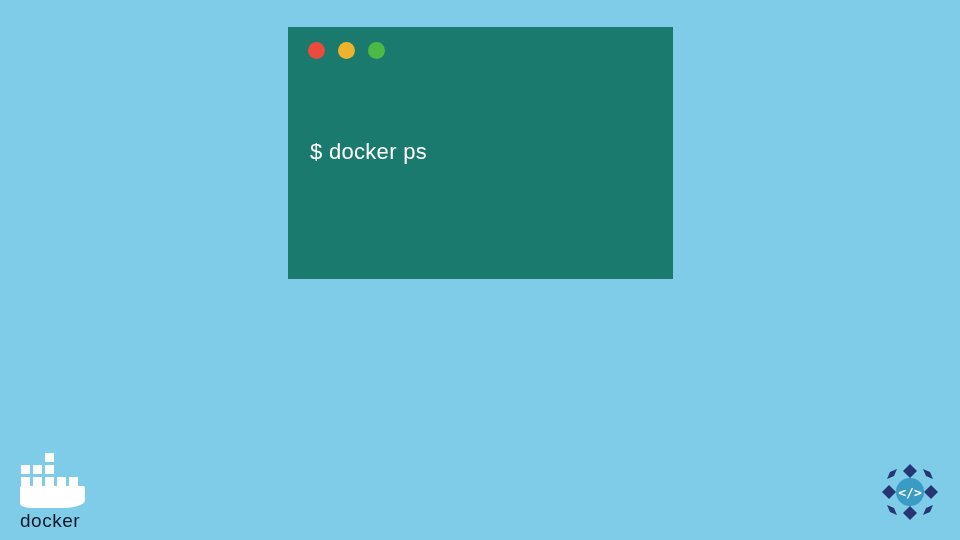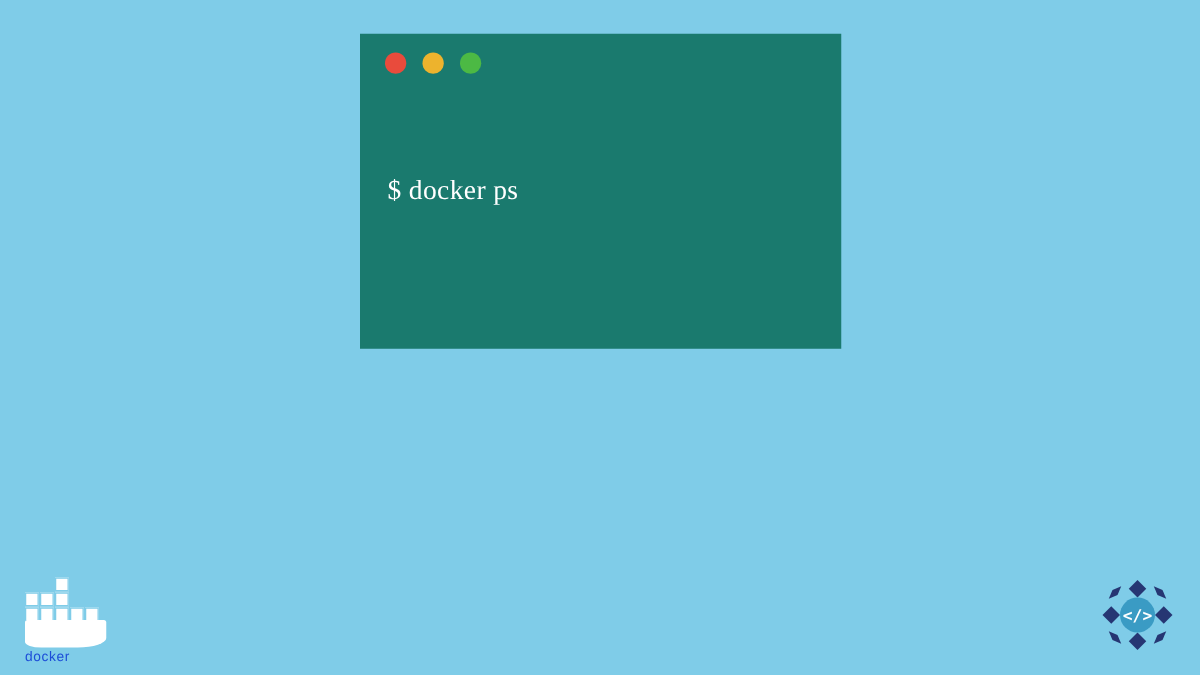--- a/index.html
+++ b/index.html
@@ -39,21 +39,21 @@
     .traffic-yellow {
       background-color: #edb32d;
     }
     .traffic-green {
       background-color: #4cb944;
     }
     .terminal-content {
       padding: 65px 34px 0 22px;
       color: #ffffff;
       font-size: 22px;
-      font-family: Liberation Serif, serif;
+      font-family: Liberation Sans, sans-serif;
       letter-spacing: 0.3px;
     }
     .docker-logo {
       position: absolute;
       left: 20px;
       bottom: 8px;
       color: #ffffff;
     }
     .docker-containers {
       position: relative;
@@ -69,22 +69,22 @@
     }
     .docker-whale {
       width: 65px;
       height: 22px;
       background-color: #ffffff;
       border-radius: 2px 2px 35% 20%;
       position: relative;
       margin-top: -2px;
     }
     .docker-text {
-      color: #1d4ed8;
-      font-size: 11px;
+      color: #0f172a;
+      font-size: 19px;
       font-weight: 400;
       margin-top: 2px;
       letter-spacing: 0.5px;
     }
     .delftstack-logo {
       position: absolute;
       right: 20px;
       bottom: 18px;
       display: flex;
       align-items: center;

